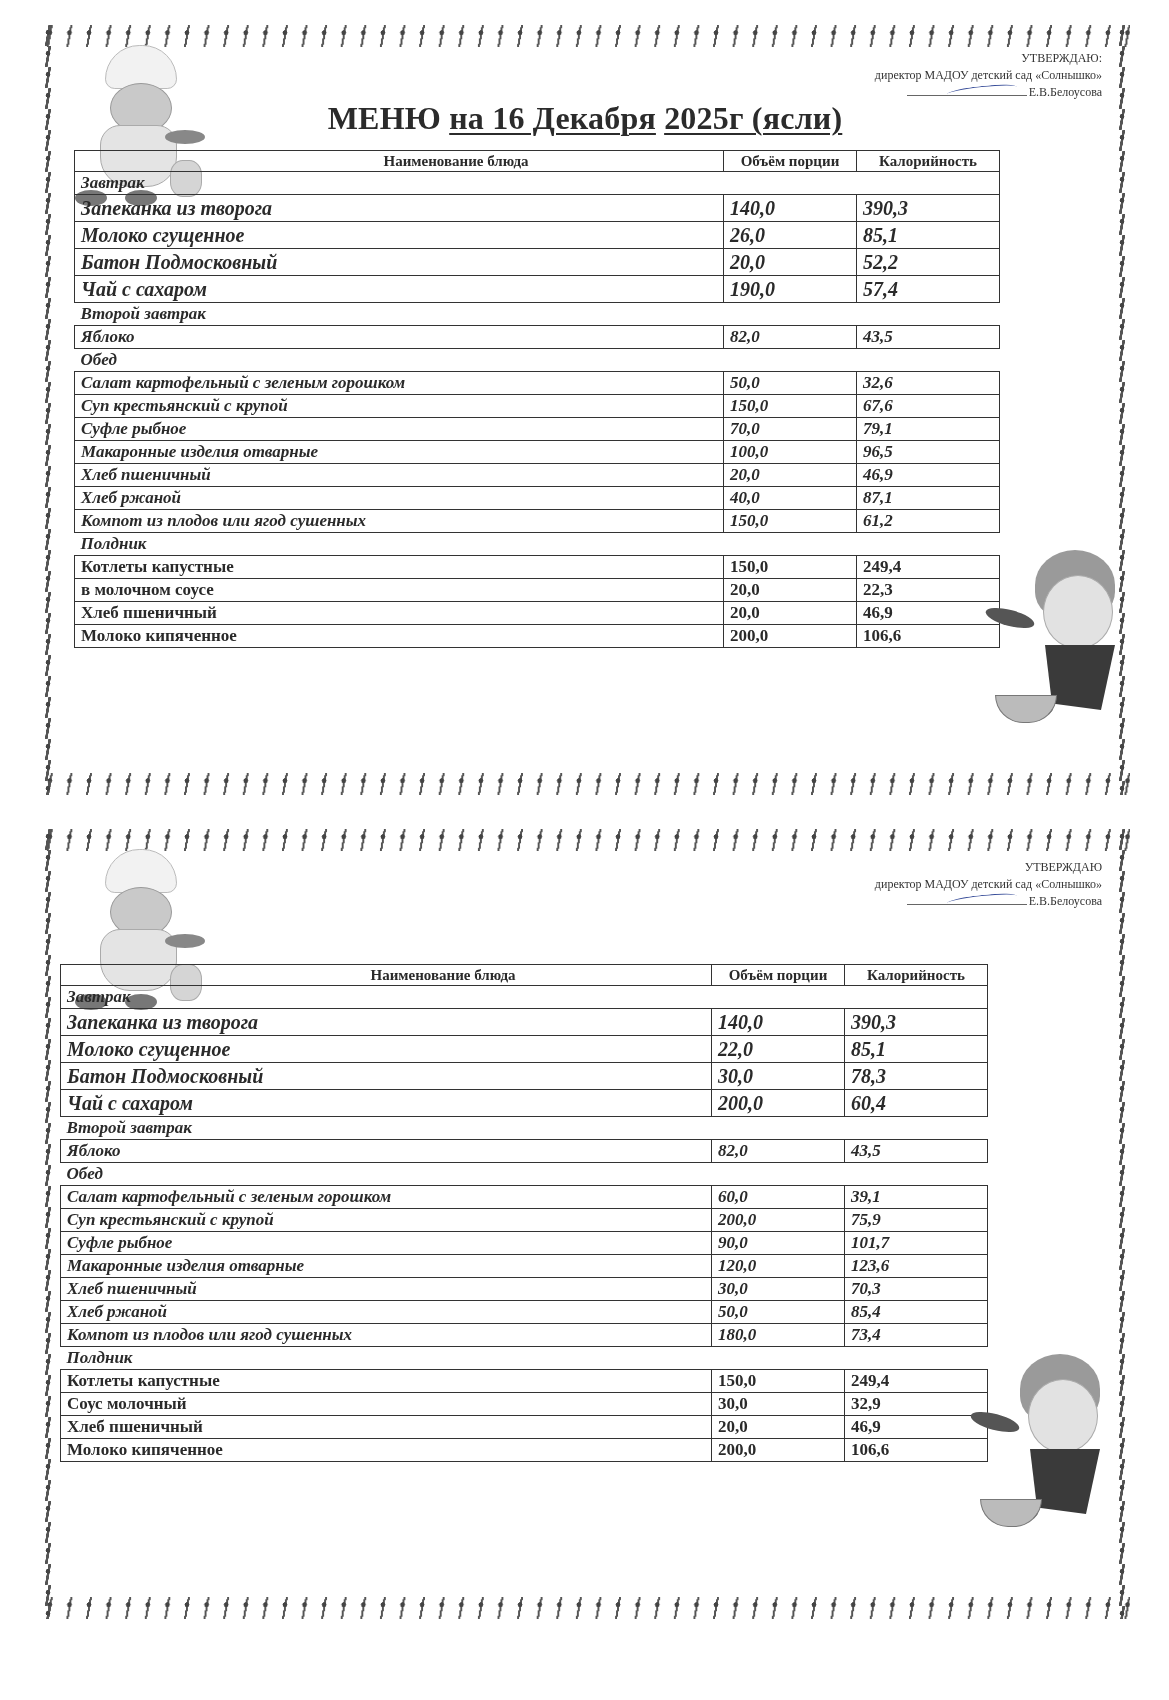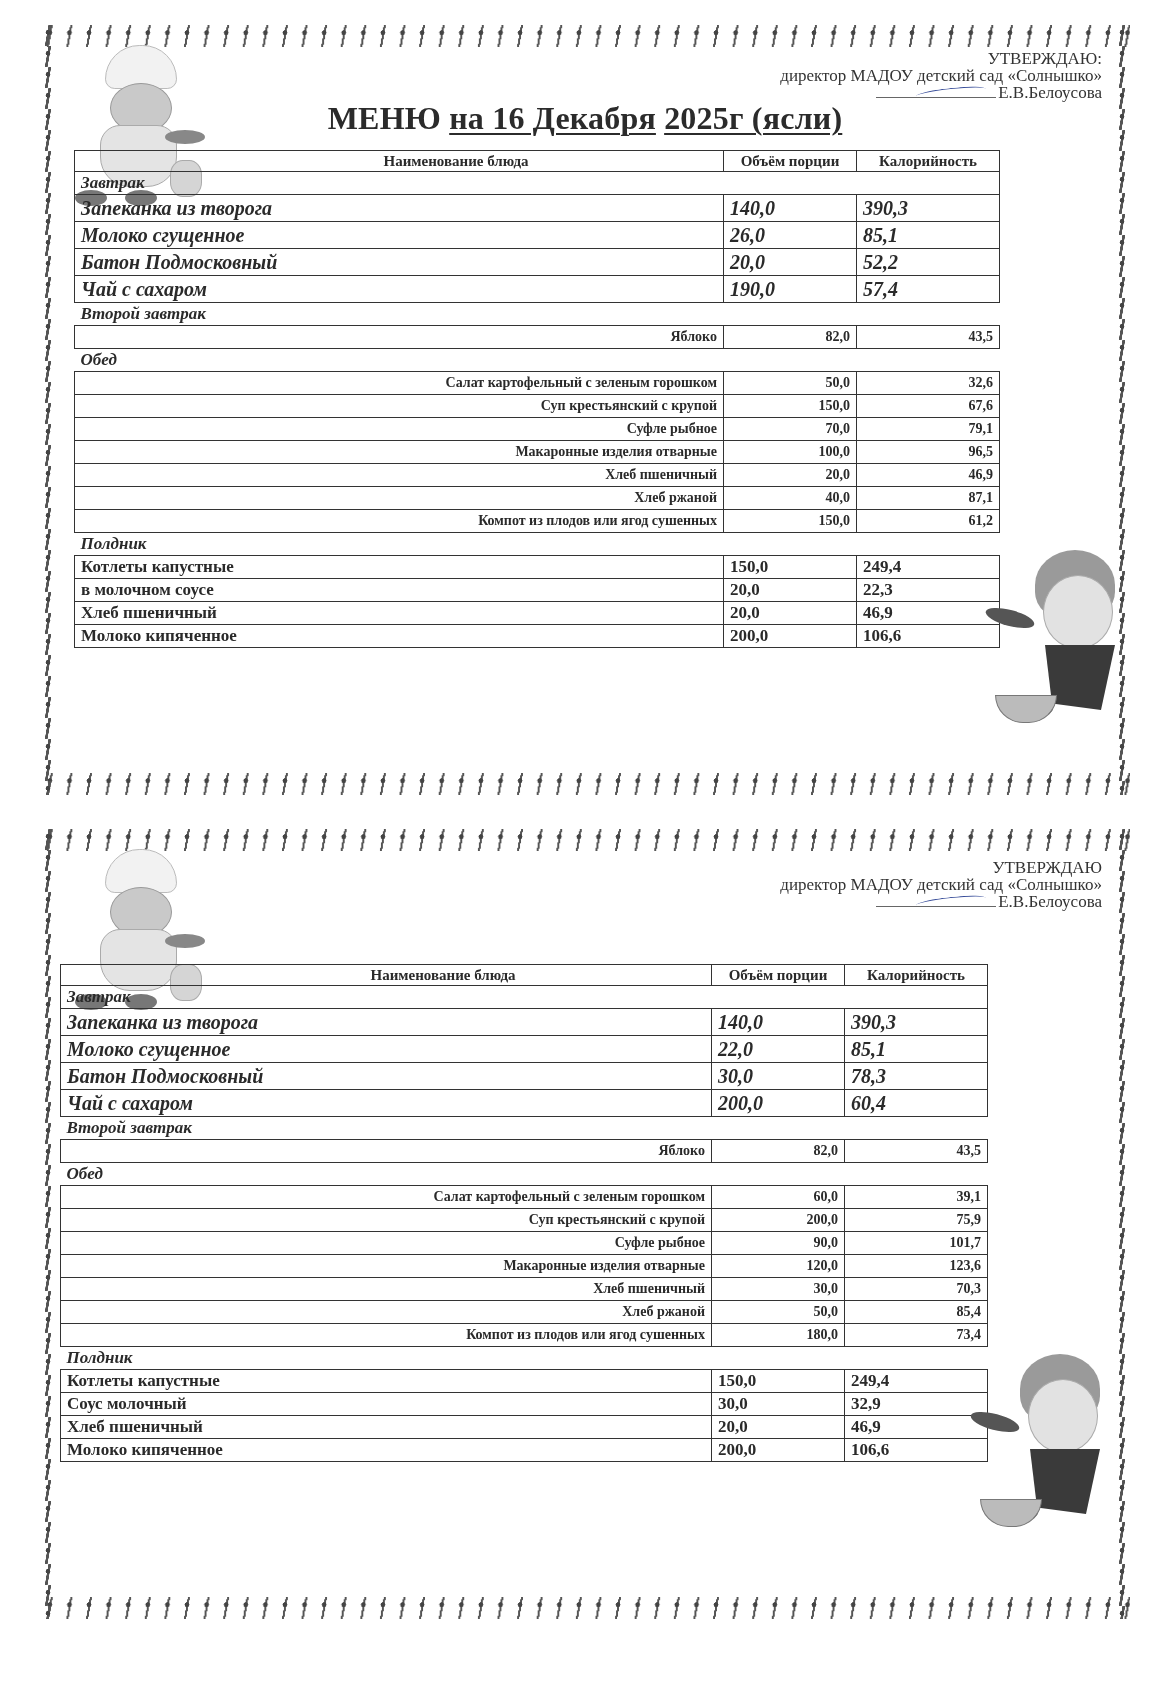--- a/index.html
+++ b/index.html
@@ -18,21 +18,21 @@
   .border-col { position:absolute; top:0; bottom:0; width:16px;
     background-image: radial-gradient(circle at 50% 35%, #444 2.2px, transparent 2.6px),
                       linear-gradient(100deg, transparent 42%, #555 44%, #555 56%, transparent 58%);
     background-size: 16px 21px, 16px 21px; background-repeat: repeat-y; }
   .border-row.t { top:0; }
   .border-row.b { bottom:0; }
   .border-col.l { left:0; }
   .border-col.r { right:0; }
 
   .approve { position:absolute; right:28px; top:25px; text-align:right;
-             font-size:17px; line-height:17px; color:#333; }
+             font-size:12px; line-height:17px; color:#333; }
   .approve .sig { display:inline-block; width:120px; border-bottom:1px solid #666; margin-right:2px;
                   position:relative; height:10px; }
   .approve .sig::after { content:""; position:absolute; left:40px; top:1px; width:70px; height:8px;
                   border-top:1.5px solid #3a4f9a; border-radius:50% 50% 0 0; transform:rotate(-6deg); }
 
   .title { position:absolute; left:0; right:0; text-align:center; font-weight:bold;
            font-size:32px; color:#2b2b2b; letter-spacing:0.2px; }
   .title u { text-decoration:underline; text-decoration-thickness:2px; text-underline-offset:4px; }
 
   .chef { position:absolute; width:150px; height:165px; }
@@ -57,21 +57,21 @@
   .kid .spoon { position:absolute; left:-30px; top:60px; width:50px; height:16px; background:#555; border-radius:50%; transform:rotate(15deg); }
 
   table.menu { position:absolute; border-collapse:collapse; }
   table.menu td { border:1px solid #333; padding:0 6px; white-space:nowrap; }
   table.menu tr.head td { font-weight:bold; font-size:15px; height:20px; text-align:center; }
   table.menu tr.head td.name { padding-left:120px; }
   table.menu tr.cat td { border:none; font-style:italic; font-weight:bold; font-size:17px; height:22px; }
   table.menu tr.cat.first td { border-left:1px solid #333; border-right:1px solid #333; border-bottom:1px solid #333; }
   table.menu tr.item td { font-weight:bold; }
   table.menu tr.item.big td { font-style:italic; font-size:20px; height:26px; }
-  table.menu tr.item.mid td { font-size:14px; height:22px;text-align:right; }
+  table.menu tr.item.mid td { font-style:italic; font-size:17px; height:22px; }
   table.menu tr.item.plain td { font-style:normal; font-size:17px; height:22px; }
   table.menu td.num { width:120px; }
   table.menu td.cal { width:130px; }
 </style>
 </head>
 <body>
 
 <div class="sheet top">
   <div class="border-row t"></div>
   <div class="border-row b"></div>

